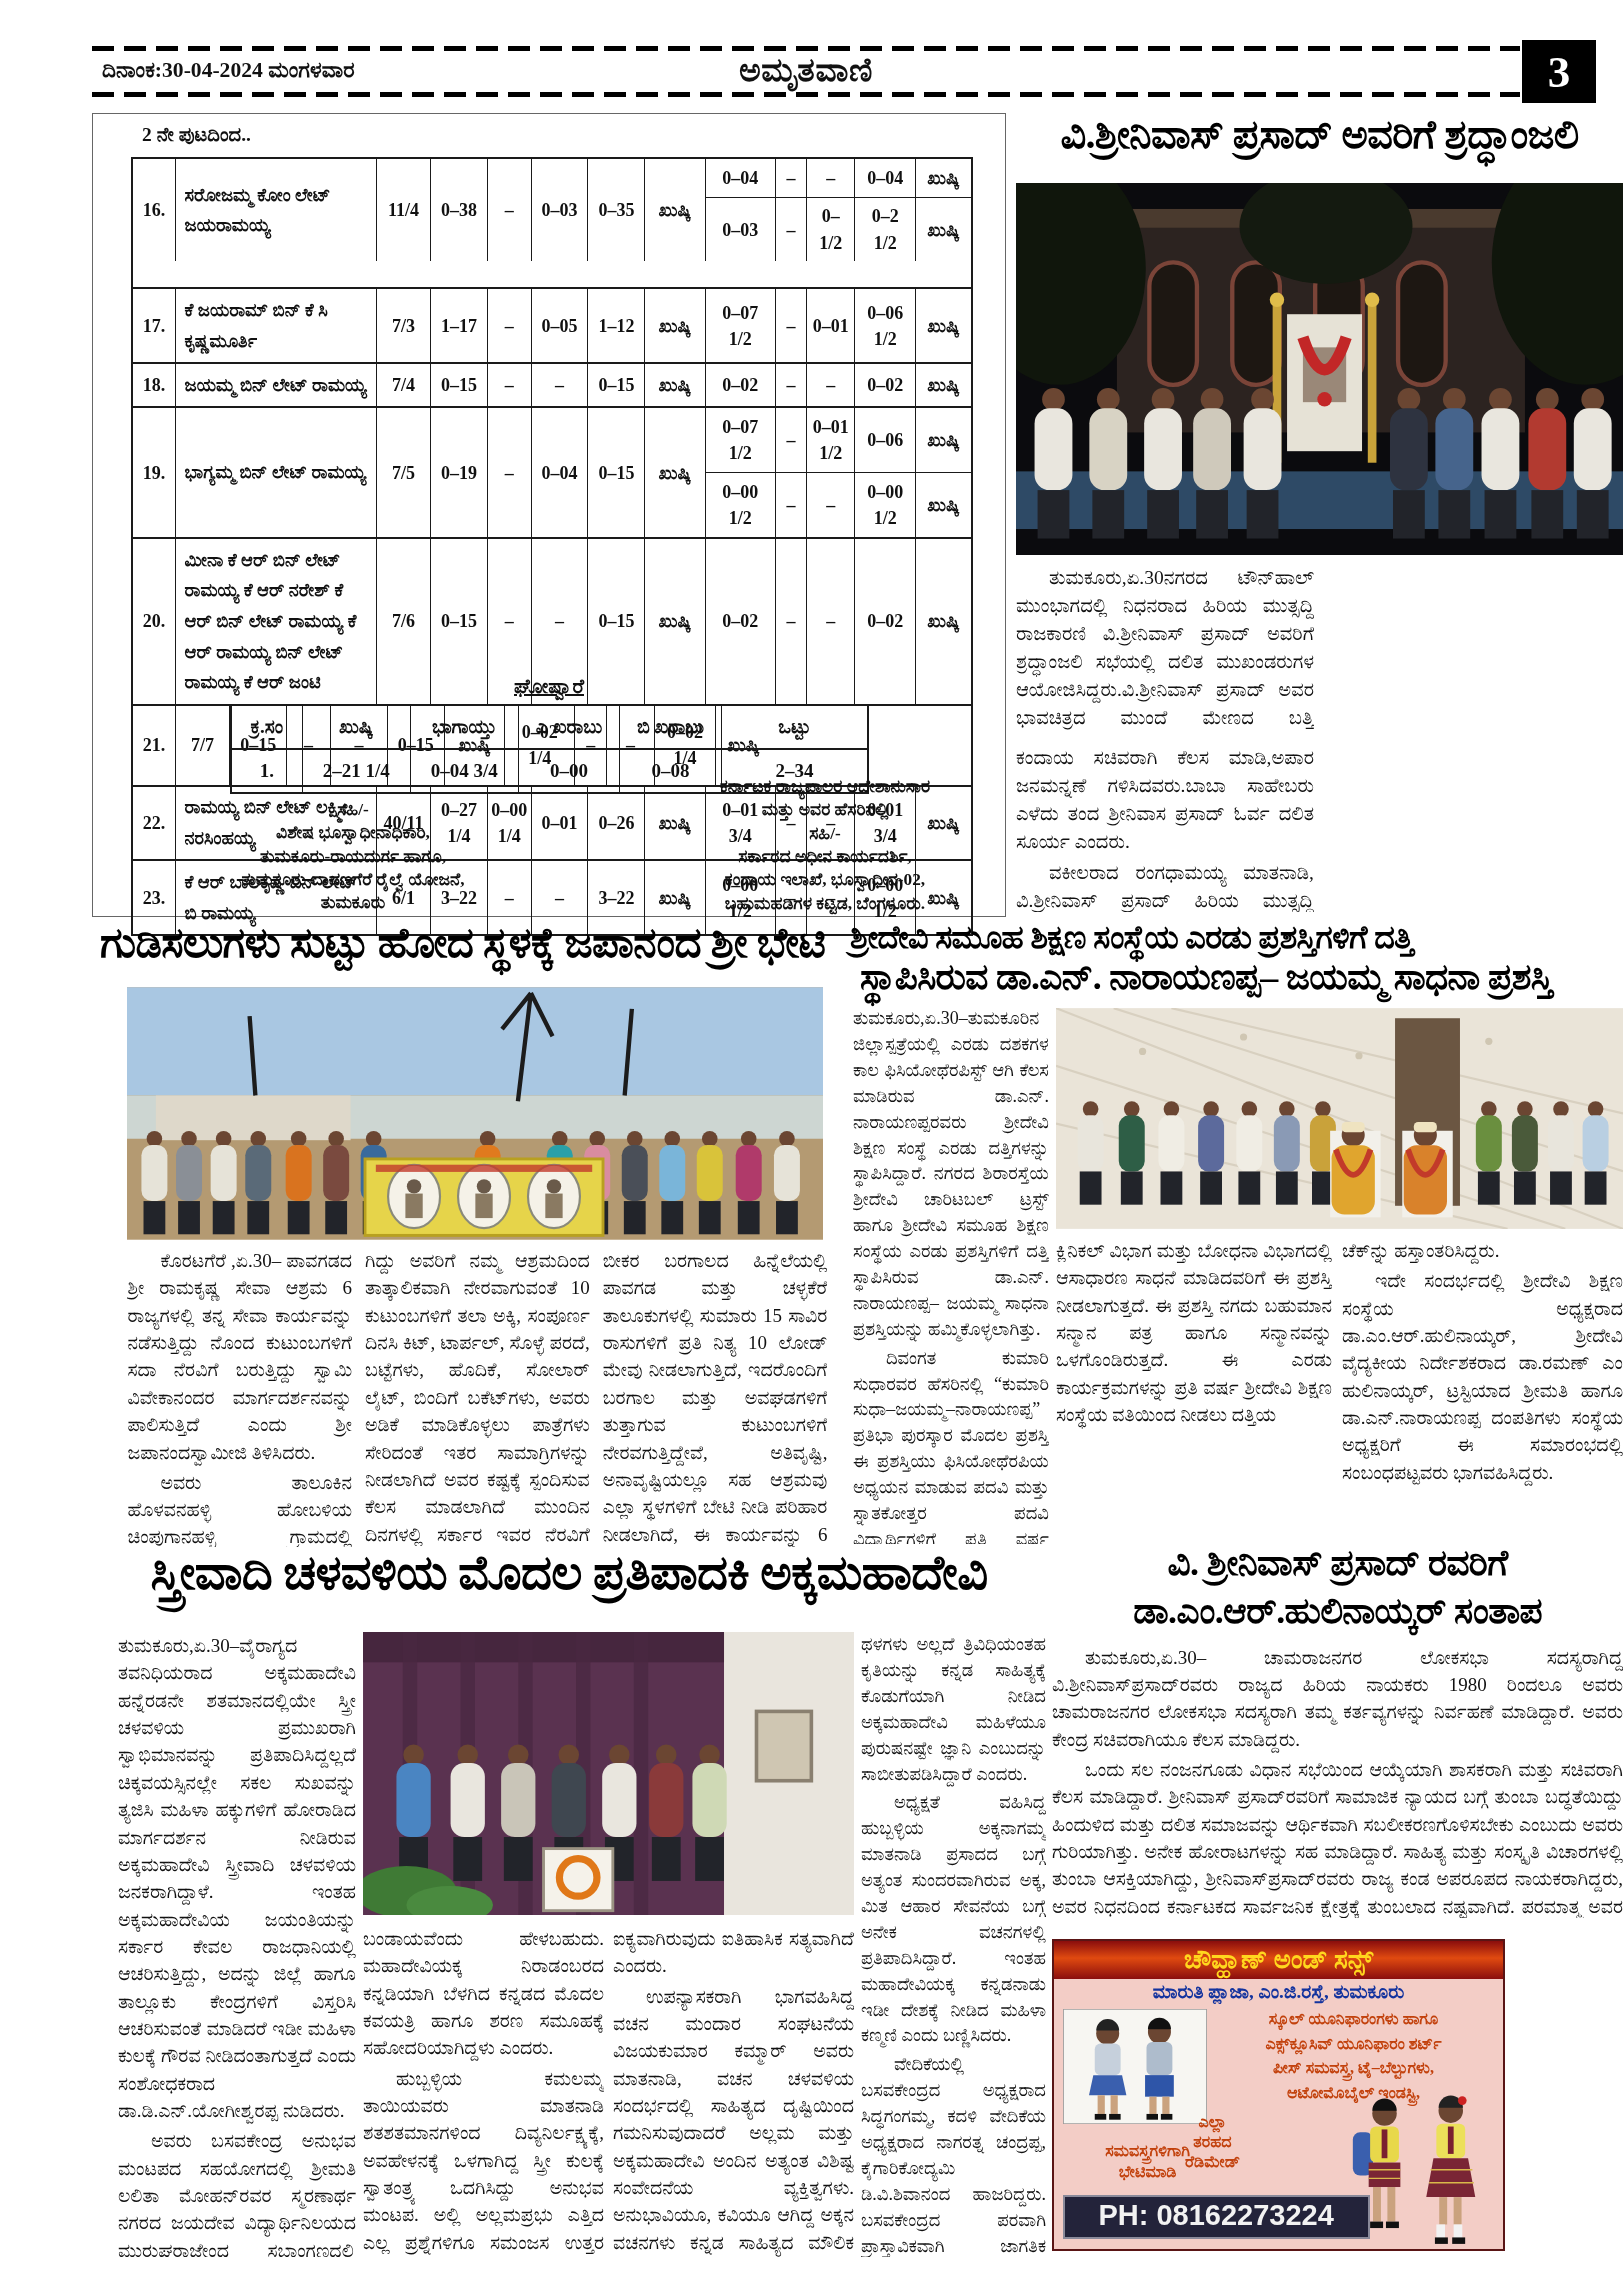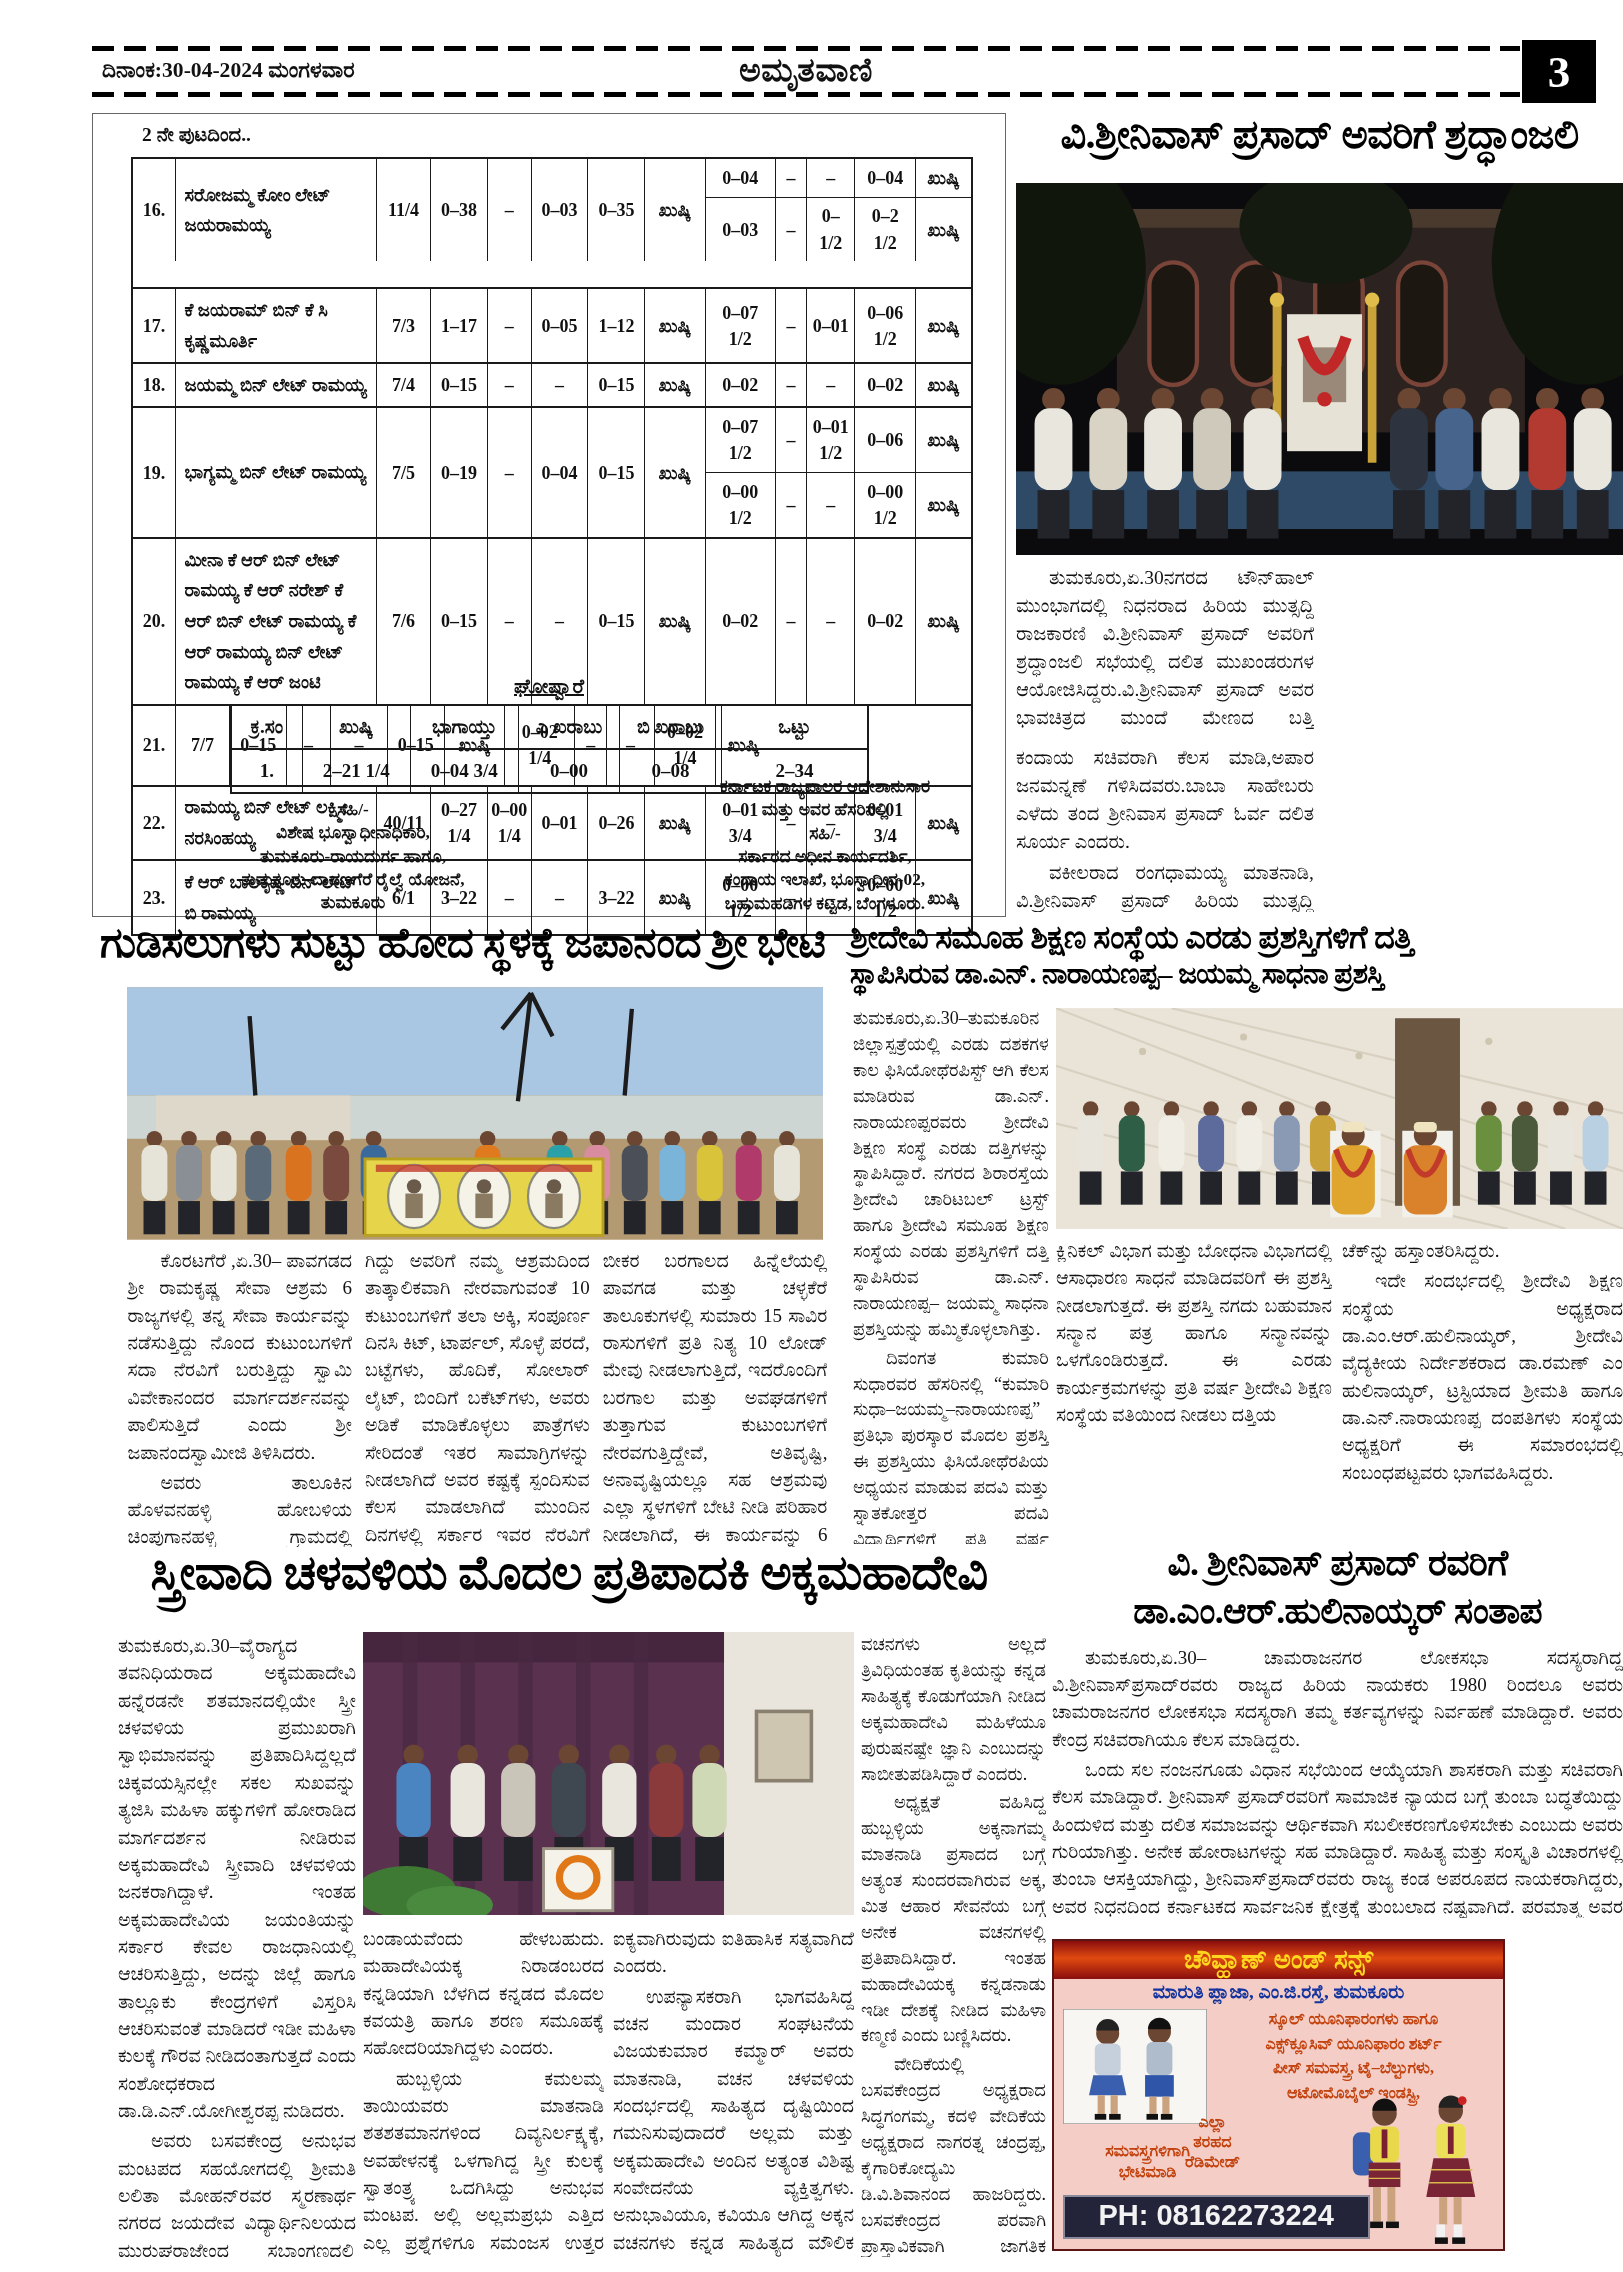--- a/index.html
+++ b/index.html
@@ -478,21 +478,21 @@
       </div>
       <div class="body-txt just" style="width:225px;font-size:19px;height:300px;">
         <p class="noind">ಬೀಕರ ಬರಗಾಲದ ಹಿನ್ನೆಲೆಯಲ್ಲಿ ಪಾವಗಡ ಮತ್ತು ಚಳ್ಳಕೆರೆ ತಾಲೂಕುಗಳಲ್ಲಿ ಸುಮಾರು 15 ಸಾವಿರ ರಾಸುಗಳಿಗೆ ಪ್ರತಿ ನಿತ್ಯ 10 ಲೋಡ್ ಮೇವು ನೀಡಲಾಗುತ್ತಿದೆ, ಇದರೊಂದಿಗೆ ಬರಗಾಲ ಮತ್ತು ಅವಘಡಗಳಿಗೆ ತುತ್ತಾಗುವ ಕುಟುಂಬಗಳಿಗೆ ನೇರವಗುತ್ತಿದ್ದೇವೆ, ಅತಿವೃಷ್ಟಿ, ಅನಾವೃಷ್ಟಿಯಲ್ಲೂ ಸಹ ಆಶ್ರಮವು ಎಲ್ಲಾ ಸ್ಥಳಗಳಿಗೆ ಬೇಟಿ ನೀಡಿ ಪರಿಹಾರ ನೀಡಲಾಗಿದೆ, ಈ ಕಾರ್ಯವನ್ನು 6 ರಾಜ್ಯಗಳಲ್ಲೂ ಸಹ ಮಾಡಿಕೊಂಡು ಬರಲಾಗುತ್ತಿದೆ ಎಂದರು.</p>
 
       </div>
     </div>
   </div>
 
   <div class="abs" style="left:850px;top:921px;width:773px;height:626px;">
     <div class="hl" style="font-size:32px;">ಶ್ರೀದೇವಿ ಸಮೂಹ ಶಿಕ್ಷಣ ಸಂಸ್ಥೆಯ ಎರಡು ಪ್ರಶಸ್ತಿಗಳಿಗೆ ದತ್ತಿ</div>
-    <div class="hl" style="font-size:28px;margin-top:4.3px;">ಸ್ಥಾಪಿಸಿರುವ ಡಾ.ಎನ್. ನಾರಾಯಣಪ್ಪ– ಜಯಮ್ಮ ಸಾಧನಾ ಪ್ರಶಸ್ತಿ</div>
+    <div class="hl" style="font-size:36px;margin-top:4.3px;margin-left:10px;">ಸ್ಥಾಪಿಸಿರುವ ಡಾ.ಎನ್. ನಾರಾಯಣಪ್ಪ– ಜಯಮ್ಮ ಸಾಧನಾ ಪ್ರಶಸ್ತಿ</div>
     <div class="abs body-txt just" style="left:2.9px;top:85px;width:196px;height:538px;font-size:18px;">
       <p class="noind">ತುಮಕೂರು,ಏ.30–ತುಮಕೂರಿನ ಜಿಲ್ಲಾಸ್ಪತ್ರೆಯಲ್ಲಿ ಎರಡು ದಶಕಗಳ ಕಾಲ ಫಿಸಿಯೋಥೆರಪಿಸ್ಟ್ ಆಗಿ ಕೆಲಸ ಮಾಡಿರುವ ಡಾ.ಎನ್. ನಾರಾಯಣಪ್ಪರವರು ಶ್ರೀದೇವಿ ಶಿಕ್ಷಣ ಸಂಸ್ಥೆ ಎರಡು ದತ್ತಿಗಳನ್ನು ಸ್ಥಾಪಿಸಿದ್ದಾರೆ. ನಗರದ ಶಿರಾರಸ್ತೆಯ ಶ್ರೀದೇವಿ ಚಾರಿಟಬಲ್ ಟ್ರಸ್ಟ್ ಹಾಗೂ ಶ್ರೀದೇವಿ ಸಮೂಹ ಶಿಕ್ಷಣ ಸಂಸ್ಥೆಯ ಎರಡು ಪ್ರಶಸ್ತಿಗಳಿಗೆ ದತ್ತಿ ಸ್ಥಾಪಿಸಿರುವ ಡಾ.ಎನ್. ನಾರಾಯಣಪ್ಪ– ಜಯಮ್ಮ ಸಾಧನಾ ಪ್ರಶಸ್ತಿಯನ್ನು ಹಮ್ಮಿಕೊಳ್ಳಲಾಗಿತ್ತು.</p>
       <p>ದಿವಂಗತ ಕುಮಾರಿ ಸುಧಾರವರ ಹೆಸರಿನಲ್ಲಿ “ಕುಮಾರಿ ಸುಧಾ–ಜಯಮ್ಮ–ನಾರಾಯಣಪ್ಪ” ಪ್ರತಿಭಾ ಪುರಸ್ಕಾರ ಮೊದಲ ಪ್ರಶಸ್ತಿ ಈ ಪ್ರಶಸ್ತಿಯು ಫಿಸಿಯೋಥೆರಪಿಯ ಅಧ್ಯಯನ ಮಾಡುವ ಪದವಿ ಮತ್ತು ಸ್ನಾತಕೋತ್ತರ ಪದವಿ ವಿದ್ಯಾರ್ಥಿಗಳಿಗೆ ಪ್ರತಿ ವರ್ಷ ನೀಡಲಾಗುತ್ತದೆ. ನಗದು ಬಹುಮಾನ ಪ್ರಮಾಣ ಪತ್ರ ಹಾಗೂ ಪ್ರಶಸ್ತಿ ಒಳಗೊಂಡಿರುತ್ತದೆ. ಫಿಸಿಯೋಥೆರಪಿಸ್ಟ್ ಡಾ.ಎನ್.ನಾರಾಯಣಪ್ಪ – ಜಯಮ್ಮ ಪ್ರಶಸ್ತಿಯನ್ನು ಸ್ಥಾಪಿಸಲಾಗಿದ್ದು ಪ್ರತಿ ವರ್ಷ ಫಿಸಿಯೋಥೆರಪಿ ವಿಭಾಗದ</p>
     </div>
     <svg id="ph3" class="abs" style="left:206px;top:87px;" width="567" height="221" viewBox="0 0 786 306">
       <rect width="786" height="306" fill="#eae4d8"></rect>
       <path d="M0,0 L786,306 M80,0 L786,226 M160,0 L786,146 M0,80 L706,306 M0,160 L626,306" stroke="#d8d0c0" stroke-width="3"></path>
       <circle cx="120" cy="60" r="5" fill="#cfc6b2"></circle>
         <circle cx="260" cy="40" r="5" fill="#cfc6b2"></circle>
       <circle cx="420" cy="66" r="5" fill="#cfc6b2"></circle>
@@ -640,21 +640,21 @@
     </svg>
     <div class="abs body-txt just" style="left:271px;top:377px;width:241px;height:332px;font-size:19px;">
       <p class="noind">ಬಂಡಾಯವೆಂದು ಹೇಳಬಹುದು. ಮಹಾದೇವಿಯಕ್ಕ ನಿರಾಡಂಬರದ ಕನ್ನಡಿಯಾಗಿ ಬೆಳಗಿದ ಕನ್ನಡದ ಮೊದಲ ಕವಯತ್ರಿ ಹಾಗೂ ಶರಣ ಸಮೂಹಕ್ಕೆ ಸಹೋದರಿಯಾಗಿದ್ದಳು ಎಂದರು.</p>
       <p>ಹುಬ್ಬಳ್ಳಿಯ ಕಮಲಮ್ಮ ತಾಯಿಯವರು ಮಾತನಾಡಿ ಶತಶತಮಾನಗಳಿಂದ ದಿವ್ಯನಿರ್ಲಕ್ಷ್ಯಕ್ಕೆ, ಅವಹೇಳನಕ್ಕೆ ಒಳಗಾಗಿದ್ದ ಸ್ತ್ರೀ ಕುಲಕ್ಕೆ ಸ್ವಾತಂತ್ರ್ಯ ಒದಗಿಸಿದ್ದು ಅನುಭವ ಮಂಟಪ. ಅಲ್ಲಿ ಅಲ್ಲಮಪ್ರಭು ಎತ್ತಿದ ಎಲ್ಲ ಪ್ರಶ್ನೆಗಳಿಗೂ ಸಮಂಜಸ ಉತ್ತರ ನೀಡಿ ಮಹಾದೇವಿಯಾಗಿದ್ದವಳು ಅಲ್ಲಮರಿಂದಲೇ ಅಕ್ಕಮಹಾದೇವಿ ಎಂದು</p>
     </div>
     <div class="abs body-txt just" style="left:521px;top:377px;width:241px;height:332px;font-size:19px;">
       <p class="noind">ಐಕ್ಯವಾಗಿರುವುದು ಐತಿಹಾಸಿಕ ಸತ್ಯವಾಗಿದೆ ಎಂದರು.</p>
       <p>ಉಪನ್ಯಾಸಕರಾಗಿ ಭಾಗವಹಿಸಿದ್ದ ವಚನ ಮಂದಾರ ಸಂಘಟನೆಯ ವಿಜಯಕುಮಾರ ಕಮ್ಮಾರ್ ಅವರು ಮಾತನಾಡಿ, ವಚನ ಚಳವಳಿಯ ಸಂದರ್ಭದಲ್ಲಿ ಸಾಹಿತ್ಯದ ದೃಷ್ಟಿಯಿಂದ ಗಮನಿಸುವುದಾದರೆ ಅಲ್ಲಮ ಮತ್ತು ಅಕ್ಕಮಹಾದೇವಿ ಅಂದಿನ ಅತ್ಯಂತ ವಿಶಿಷ್ಟ ಸಂವೇದನೆಯ ವ್ಯಕ್ತಿತ್ವಗಳು. ಅನುಭಾವಿಯೂ, ಕವಿಯೂ ಆಗಿದ್ದ ಅಕ್ಕನ ವಚನಗಳು ಕನ್ನಡ ಸಾಹಿತ್ಯದ ಮೌಲಿಕ ಬರವಣಿಗೆಗಳಾಗಿವೆ. ಅತ್ಯಂತ ಕಿರಿಯ ವಯಸ್ಸಿನಲ್ಲೇ 430ಕ್ಕೂ ಹೆಚ್ಚು</p>
     </div>
     <div class="abs body-txt just" style="left:769px;top:84px;width:185px;height:625px;font-size:18px;">
-      <p class="noind">ವಚನಗಳು ಅಲ್ಲದೆ ತ್ರಿವಿಧಿಯಂತಹ ಕೃತಿಯನ್ನು ಕನ್ನಡ ಸಾಹಿತ್ಯಕ್ಕೆ ಕೊಡುಗೆಯಾಗಿ ನೀಡಿದ ಅಕ್ಕಮಹಾದೇವಿ ಮಹಿಳೆಯೂ ಪುರುಷನಷ್ಟೇ ಜ್ಞಾನಿ ಎಂಬುದನ್ನು ಸಾಬೀತುಪಡಿಸಿದ್ದಾರೆ ಎಂದರು.</p>
+      <p class="noind">ಥಳಗಳು ಅಲ್ಲದೆ ತ್ರಿವಿಧಿಯಂತಹ ಕೃತಿಯನ್ನು ಕನ್ನಡ ಸಾಹಿತ್ಯಕ್ಕೆ ಕೊಡುಗೆಯಾಗಿ ನೀಡಿದ ಅಕ್ಕಮಹಾದೇವಿ ಮಹಿಳೆಯೂ ಪುರುಷನಷ್ಟೇ ಜ್ಞಾನಿ ಎಂಬುದನ್ನು ಸಾಬೀತುಪಡಿಸಿದ್ದಾರೆ ಎಂದರು.</p>
       <p>ಅಧ್ಯಕ್ಷತೆ ವಹಿಸಿದ್ದ ಹುಬ್ಬಳ್ಳಿಯ ಅಕ್ಕನಾಗಮ್ಮ ಮಾತನಾಡಿ ಪ್ರಸಾದದ ಬಗ್ಗೆ ಅತ್ಯಂತ ಸುಂದರವಾಗಿರುವ ಅಕ್ಕ, ಮಿತ ಆಹಾರ ಸೇವನೆಯ ಬಗ್ಗೆ ಅನೇಕ ವಚನಗಳಲ್ಲಿ ಪ್ರತಿಪಾದಿಸಿದ್ದಾರೆ. ಇಂತಹ ಮಹಾದೇವಿಯಕ್ಕ ಕನ್ನಡನಾಡು ಇಡೀ ದೇಶಕ್ಕೆ ನೀಡಿದ ಮಹಿಳಾ ಕಣ್ಮಣಿ ಎಂದು ಬಣ್ಣಿಸಿದರು.</p>
       <p>ವೇದಿಕೆಯಲ್ಲಿ ಬಸವಕೇಂದ್ರದ ಅಧ್ಯಕ್ಷರಾದ ಸಿದ್ಧಗಂಗಮ್ಮ, ಕದಳಿ ವೇದಿಕೆಯ ಅಧ್ಯಕ್ಷರಾದ ನಾಗರತ್ನ ಚಂದ್ರಪ್ಪ, ಕೈಗಾರಿಕೋದ್ಯಮಿ ಡಿ.ವಿ.ಶಿವಾನಂದ ಹಾಜರಿದ್ದರು. ಬಸವಕೇಂದ್ರದ ಪರವಾಗಿ ಪ್ರಾಸ್ತಾವಿಕವಾಗಿ ಜಾಗತಿಕ ಲಿಂಗಾಯತ ಮಹಾಸಭಾದ ನಾಗಭೂಷಣ್ ತಾಲ್ಲೂಕು ಅಧ್ಯಕ್ಷ ಶಿವಕುಮಾರ್ ಬಸವಕೇಂದ್ರದ ಪರವಾಗಿ ವಂದಿಸಿದರು.</p>
     </div>
   </div>
 
   <div class="abs" style="left:1052px;top:1545px;width:571px;height:390px;">
     <div class="hl center" style="font-size:36px;">ವಿ. ಶ್ರೀನಿವಾಸ್ ಪ್ರಸಾದ್ ರವರಿಗೆ</div>
     <div class="hl center" style="font-size:36px;margin-top:10px;">ಡಾ.ಎಂ.ಆರ್.ಹುಲಿನಾಯ್ಕರ್ ಸಂತಾಪ</div>
     <div class="body-txt just" style="margin-top:13px;font-size:19px;height:274px;">
       <p>ತುಮಕೂರು,ಏ.30– ಚಾಮರಾಜನಗರ ಲೋಕಸಭಾ ಸದಸ್ಯರಾಗಿದ್ದ ವಿ.ಶ್ರೀನಿವಾಸ್‌ಪ್ರಸಾದ್‌ರವರು ರಾಜ್ಯದ ಹಿರಿಯ ನಾಯಕರು 1980 ರಿಂದಲೂ ಅವರು ಚಾಮರಾಜನಗರ ಲೋಕಸಭಾ ಸದಸ್ಯರಾಗಿ ತಮ್ಮ ಕರ್ತವ್ಯಗಳನ್ನು ನಿರ್ವಹಣೆ ಮಾಡಿದ್ದಾರೆ. ಅವರು ಕೇಂದ್ರ ಸಚಿವರಾಗಿಯೂ ಕೆಲಸ ಮಾಡಿದ್ದರು.</p>

